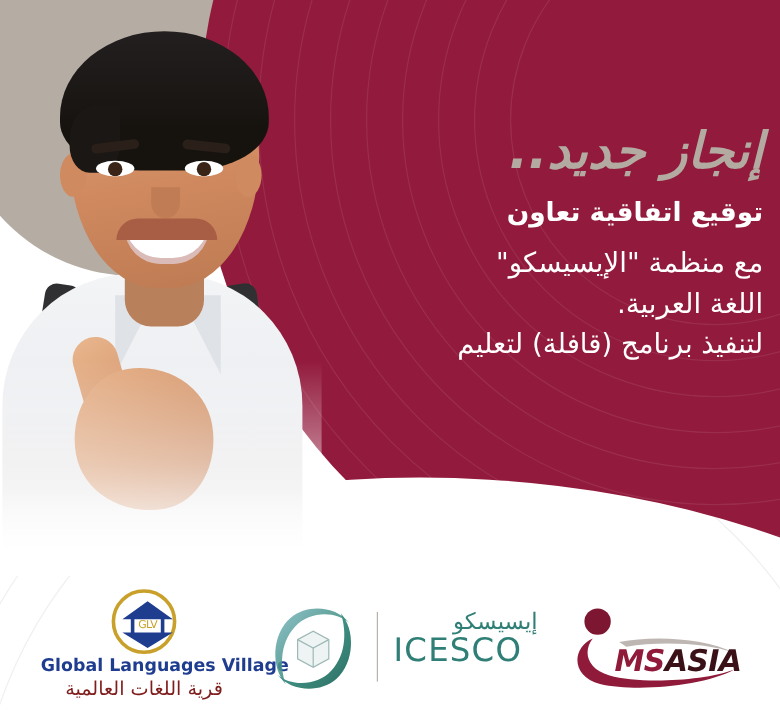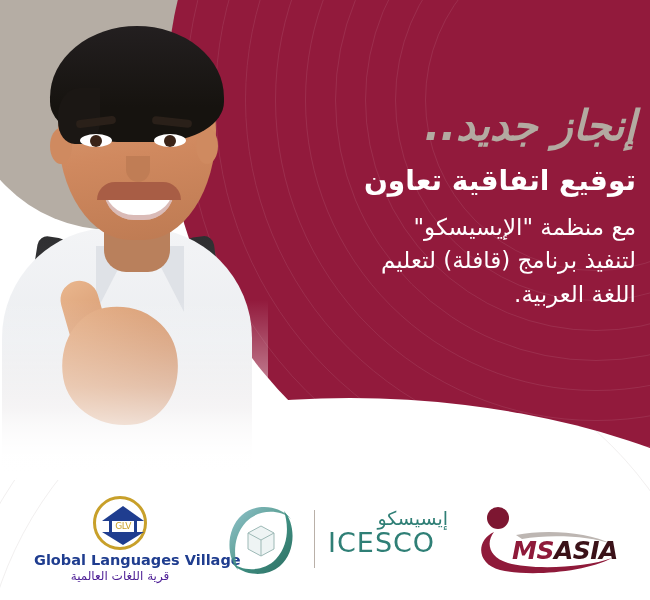--- a/index.html
+++ b/index.html
@@ -253,21 +253,21 @@
     color: #b3aaa1;
     font-size: 42px;
     font-weight: bold;
     line-height: 1.05;
     letter-spacing: 0px;
     margin: 0 0 18px 0;
     font-style: italic;
   }
   .headline-2 {
     color: #ffffff;
-    font-size: 28px;
+    font-size: 22px;
     font-weight: bold;
     line-height: 1.1;
     margin: 0 0 14px 0;
   }
   .body-line {
     color: #ffffff;
     font-size: 23px;
     font-weight: normal;
     line-height: 1.45;
     margin: 0;
@@ -323,22 +323,22 @@
     border-top: 13px solid #1f3d8f;
   }
   .glv-en {
     color: #1f3d8f;
     font-size: 14.5px;
     font-weight: bold;
     line-height: 1.1;
     white-space: nowrap;
   }
   .glv-ar {
-    color: #4c1d95;
-    font-size: 12px;
+    color: #7f1d1d;
+    font-size: 16px;
     direction: rtl;
     letter-spacing: 1px;
     line-height: 1.25;
     white-space: nowrap;
   }
 
   
   .icesco { left: 222px; bottom: 6px; width: 226px; height: 80px; }
   .ic-swoosh {
     position: absolute;
@@ -435,22 +435,22 @@
     <div class="st-smile"></div>
     <div class="st-thumb"></div>
     <div class="st-hand"></div>
     <div class="st-fade"></div>
   </div>
 
   <div class="text-block">
     <div class="headline-1">إنجاز جديد..</div>
     <div class="headline-2">توقيع اتفاقية تعاون</div>
     <div class="body-line">مع منظمة "الإيسيسكو"</div>
+    <div class="body-line">اللغة العربية.</div>
     <div class="body-line">لتنفيذ برنامج (قافلة) لتعليم</div>
-    <div class="body-line">اللغة العربية.</div>
   </div>
 
   <div class="logos">
 
     <div class="logo glv">
       <div class="glv-mark">
         <div class="glv-cap"></div>
         <div class="glv-book">GLV</div>
         <div class="glv-base"></div>
       </div>

